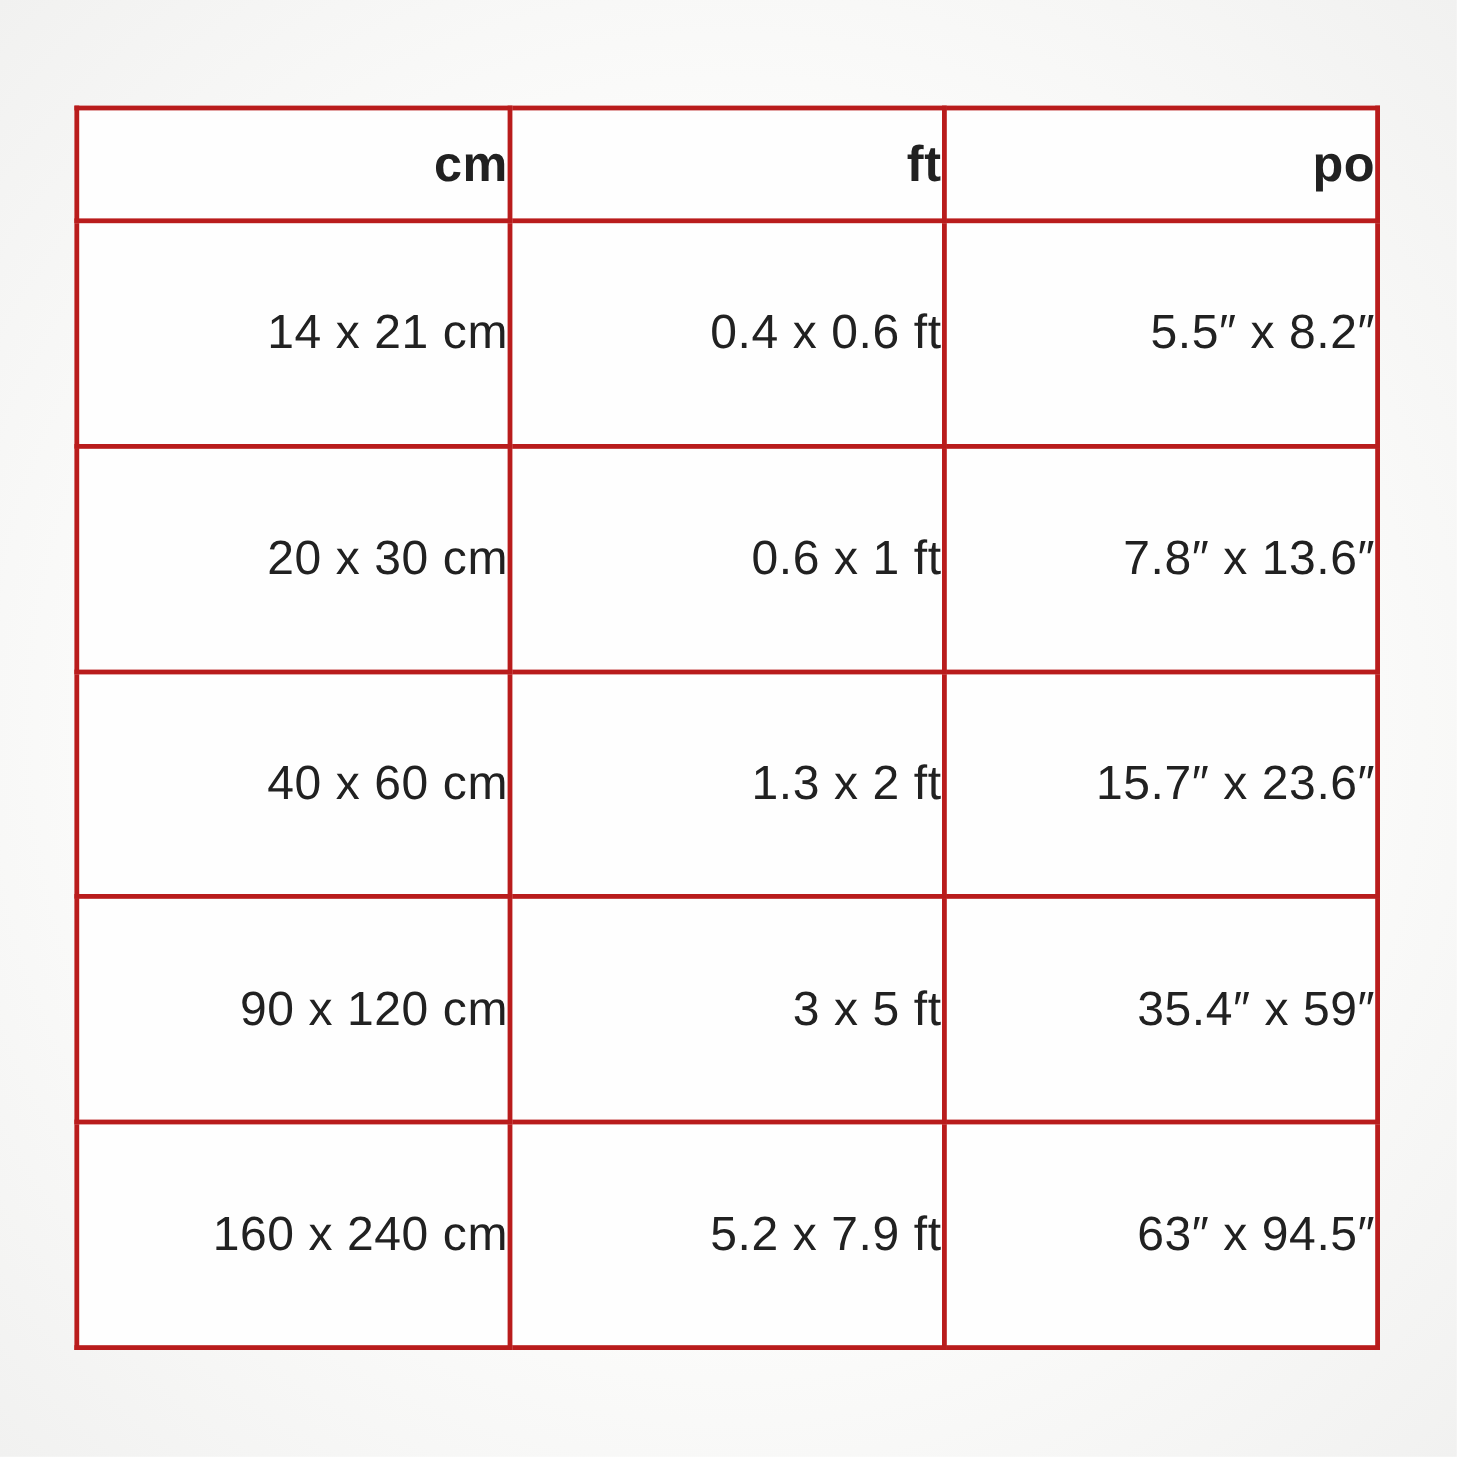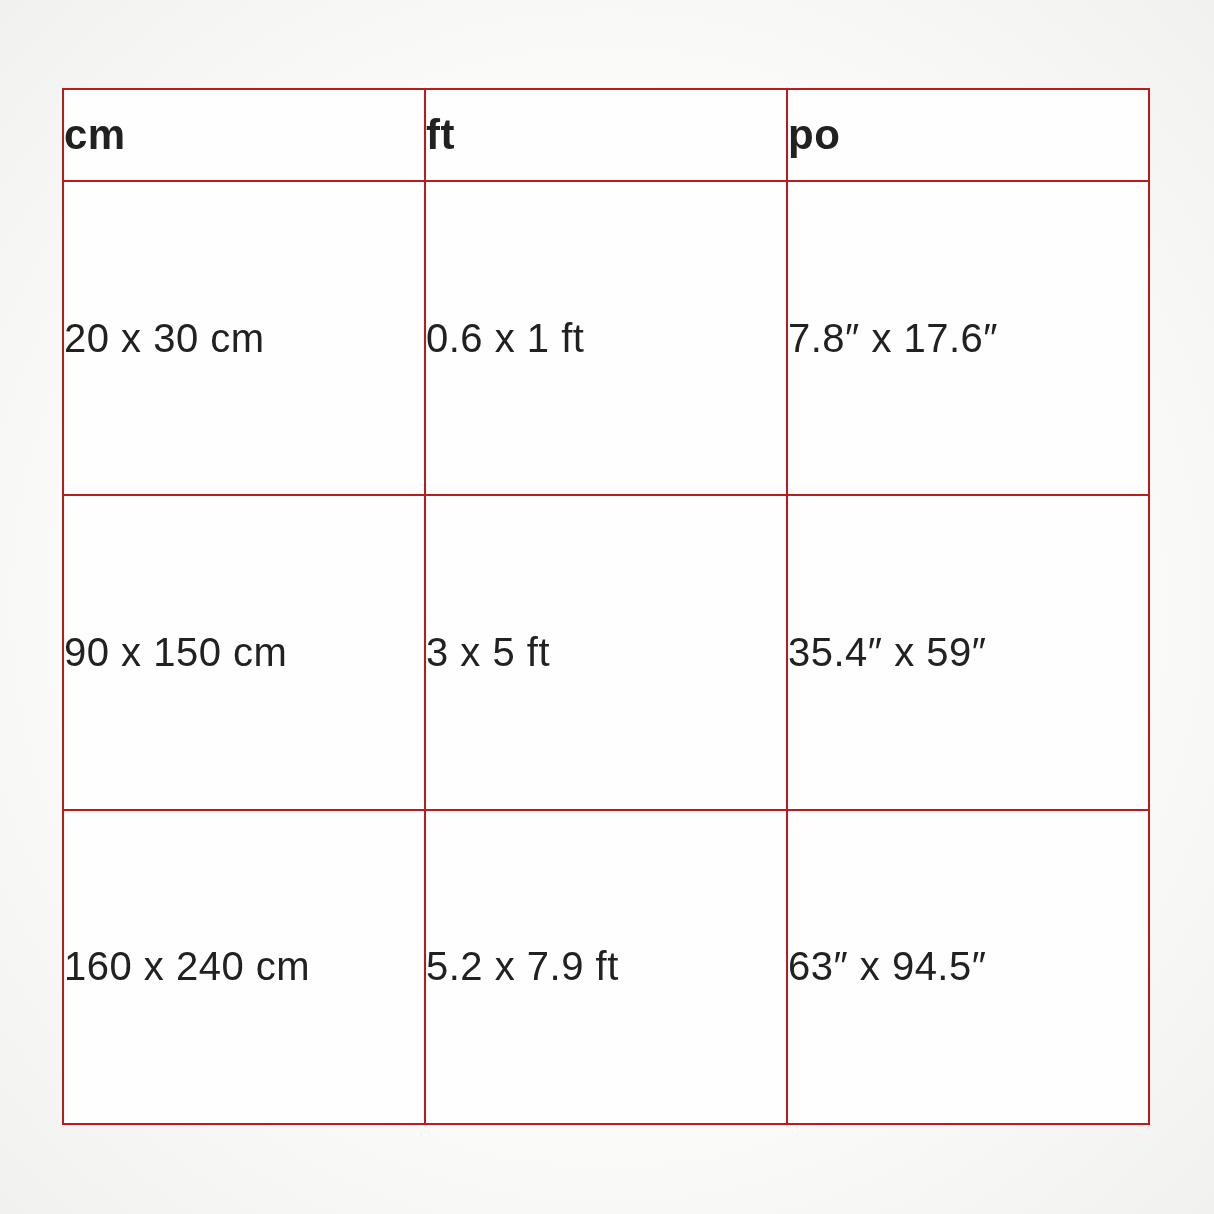--- a/index.html
+++ b/index.html
@@ -24,22 +24,22 @@
     left: 62px;
     top: 88px;
     width: 1088px;
     height: 1037px;
     border-collapse: collapse;
     table-layout: fixed;
     background: #fefefe;
   }
   table.conversion th,
   table.conversion td {
-    border: 2px solid #b91c1c;
-    text-align: left;
+    border: 4px solid #b91c1c;
+    text-align: right;
     vertical-align: middle;
     padding: 0;
     white-space: nowrap;
   }
   table.conversion th {
     height: 90px;
     font-size: 42px;
     font-weight: 700;
     letter-spacing: 0.5px;
   }
@@ -57,26 +57,36 @@
   <table class="conversion">
     <thead>
       <tr>
           <th>cm</th>
           <th>ft</th>
           <th>po</th>
         </tr>
     </thead>
     <tbody>
         <tr>
+          <td>14 x 21 cm</td>
+          <td>0.4 x 0.6 ft</td>
+          <td>5.5″ x 8.2″</td>
+        </tr>
+        <tr>
           <td>20 x 30 cm</td>
           <td>0.6 x 1 ft</td>
-          <td>7.8″ x 17.6″</td>
+          <td>7.8″ x 13.6″</td>
         </tr>
         <tr>
-          <td>90 x 150 cm</td>
+          <td>40 x 60 cm</td>
+          <td>1.3 x 2 ft</td>
+          <td>15.7″ x 23.6″</td>
+        </tr>
+        <tr>
+          <td>90 x 120 cm</td>
           <td>3 x 5 ft</td>
           <td>35.4″ x 59″</td>
         </tr>
         <tr>
           <td>160 x 240 cm</td>
           <td>5.2 x 7.9 ft</td>
           <td>63″ x 94.5″</td>
         </tr>
       </tbody>
   </table>

